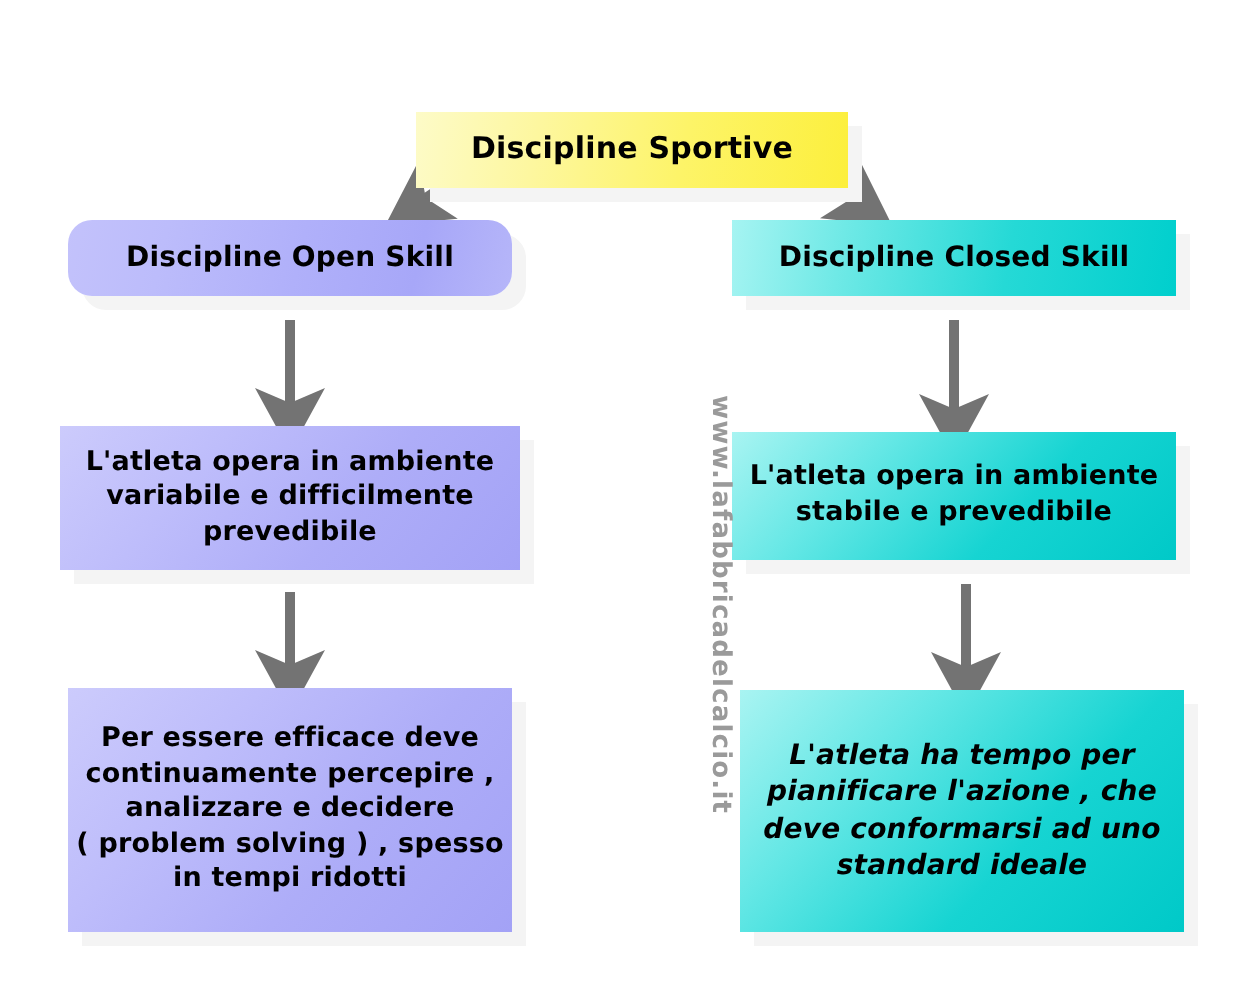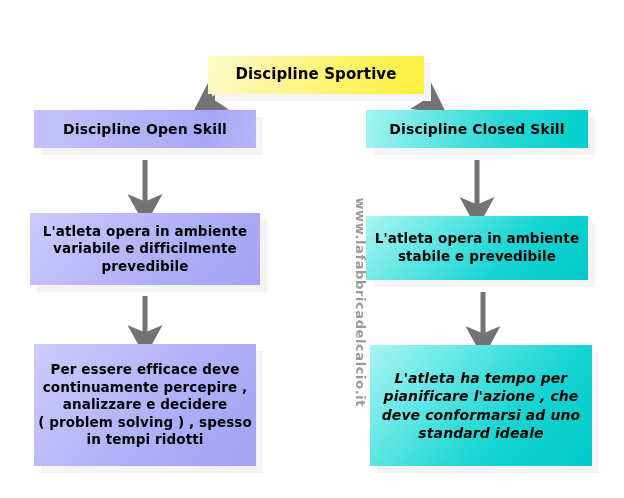--- a/index.html
+++ b/index.html
@@ -48,20 +48,21 @@
   }
 
   
   .node.purple {
     background: linear-gradient(103deg,
                 #c3c2fb 0%,
                 #bcbcfb 22%,
                 #b0b0fa 52%,
                 #a7a7f8 78%,
                 #b6b6f9 100%);
+    border-radius: 12px;
   }
   .node.purple-diag {
     background: linear-gradient(130deg,
                 #cccbfc 0%,
                 #bebdfb 30%,
                 #aeadf8 62%,
                 #a3a2f6 100%);
   }
 
   

